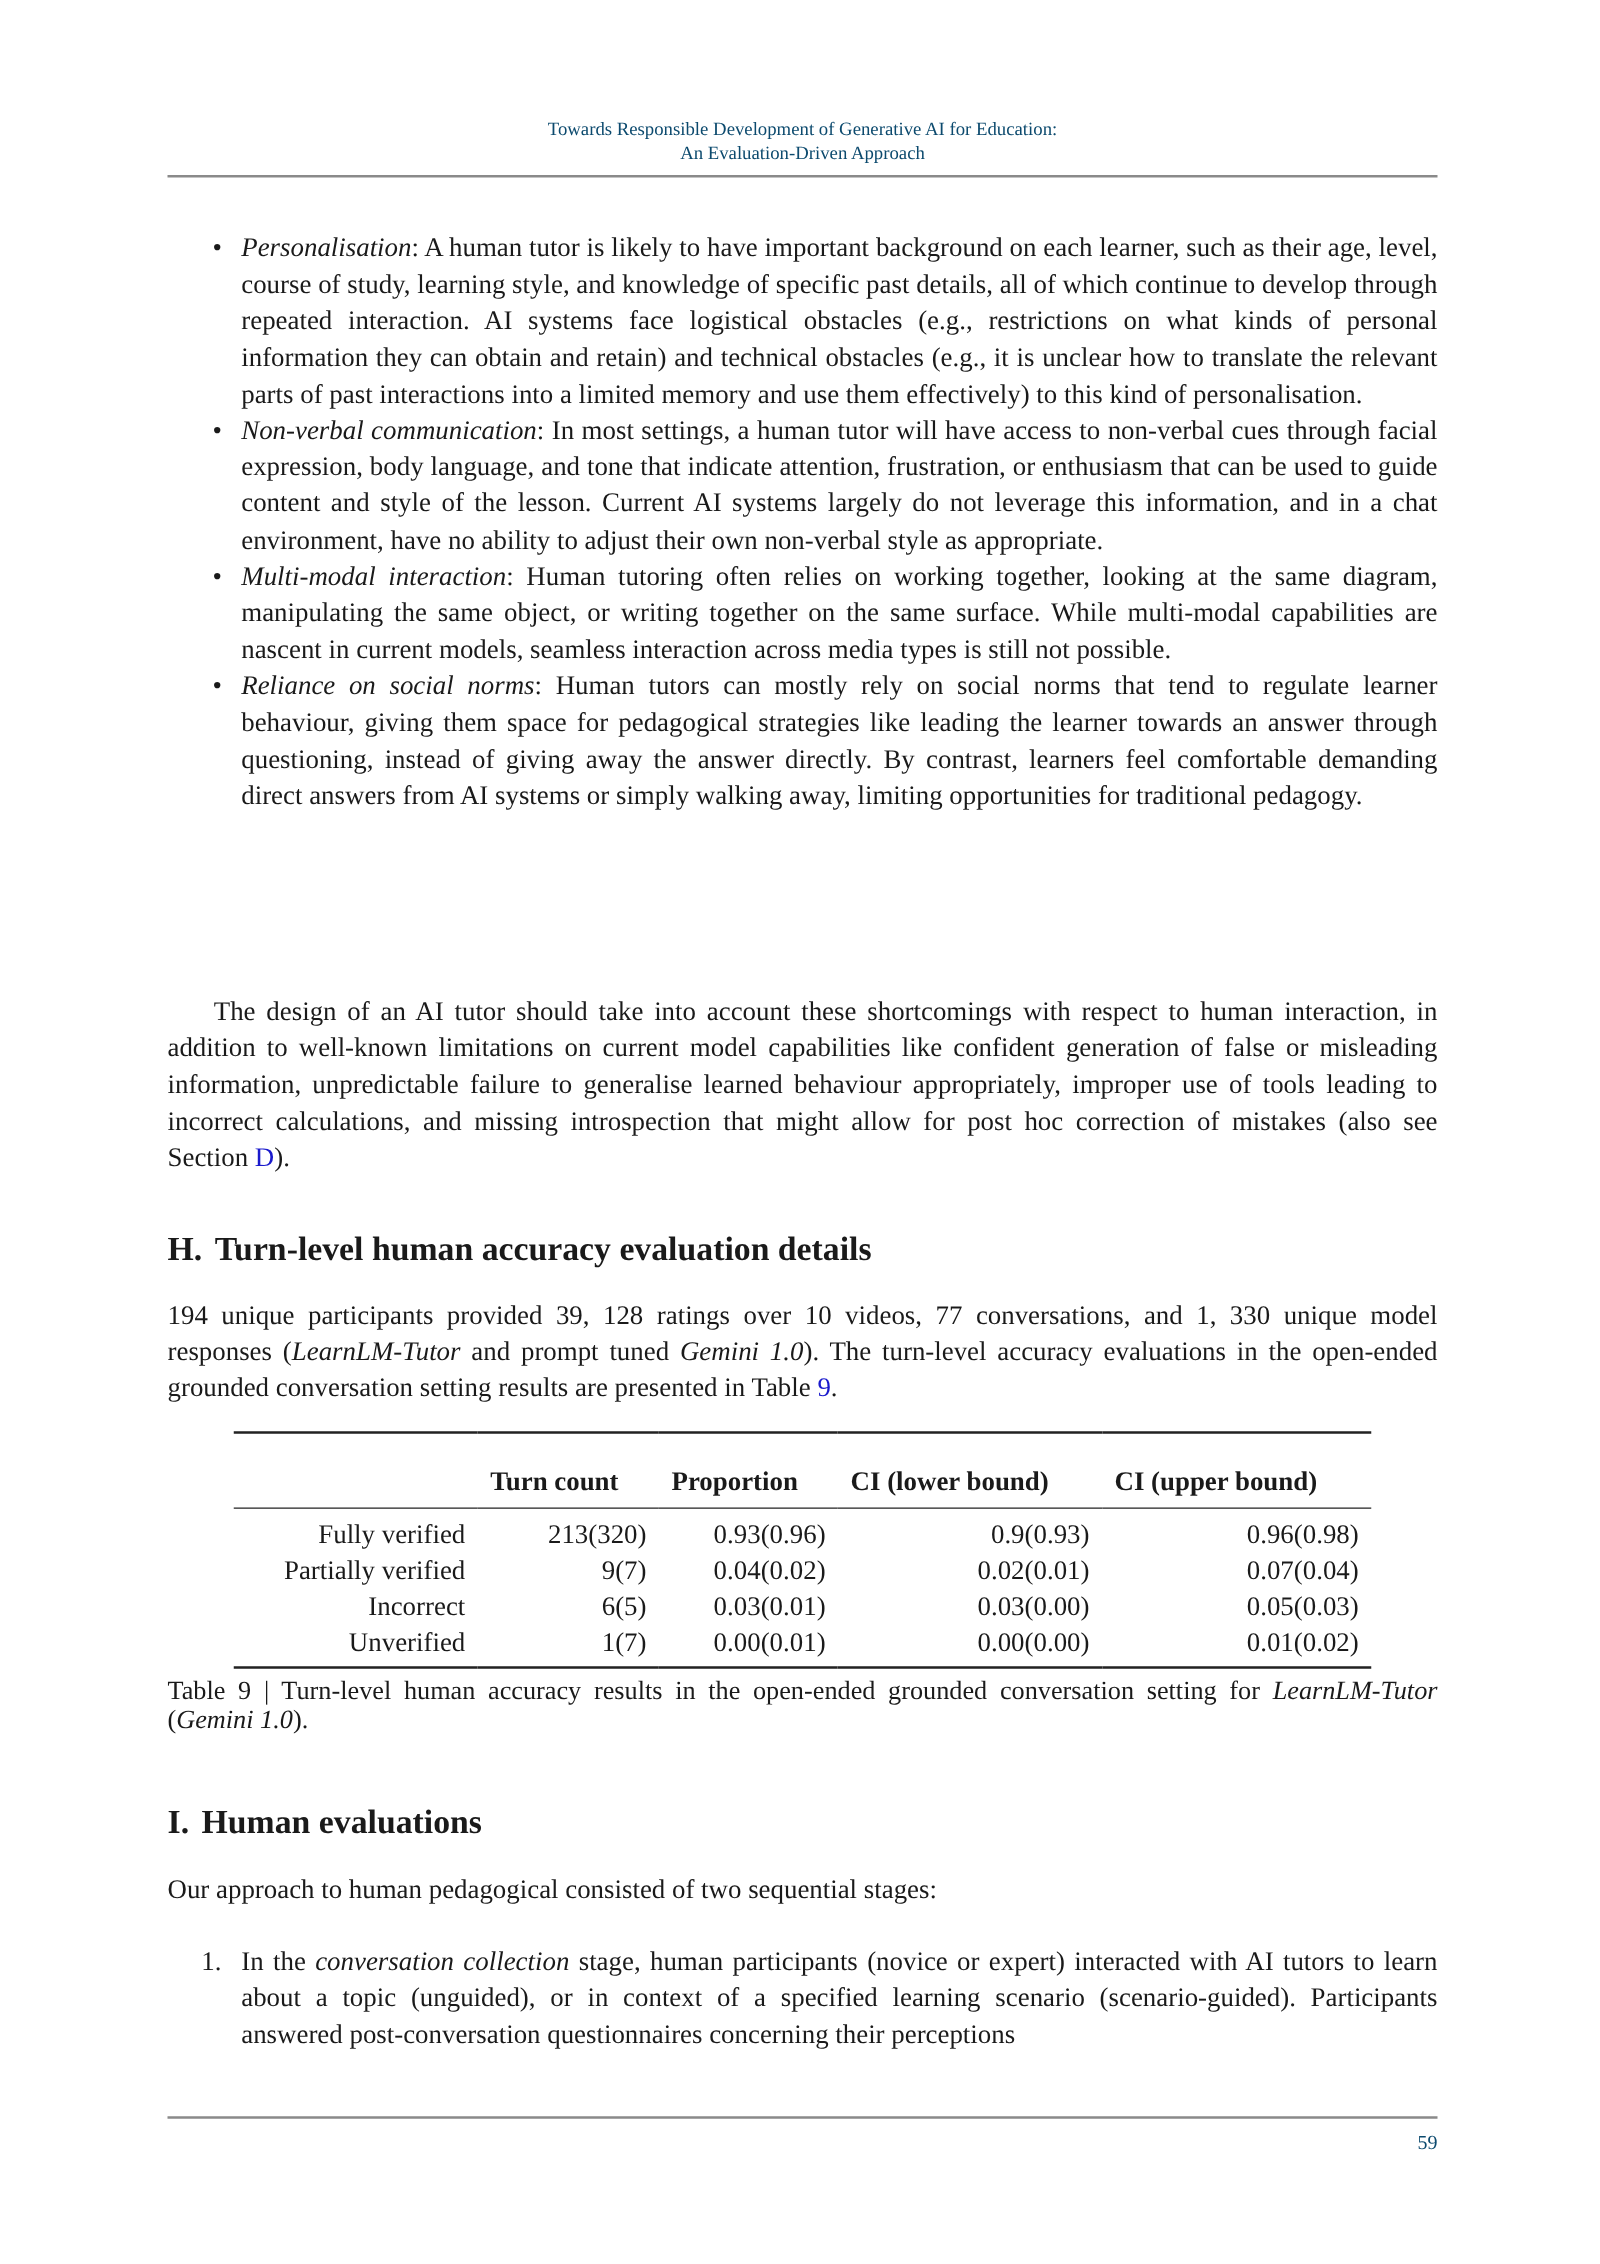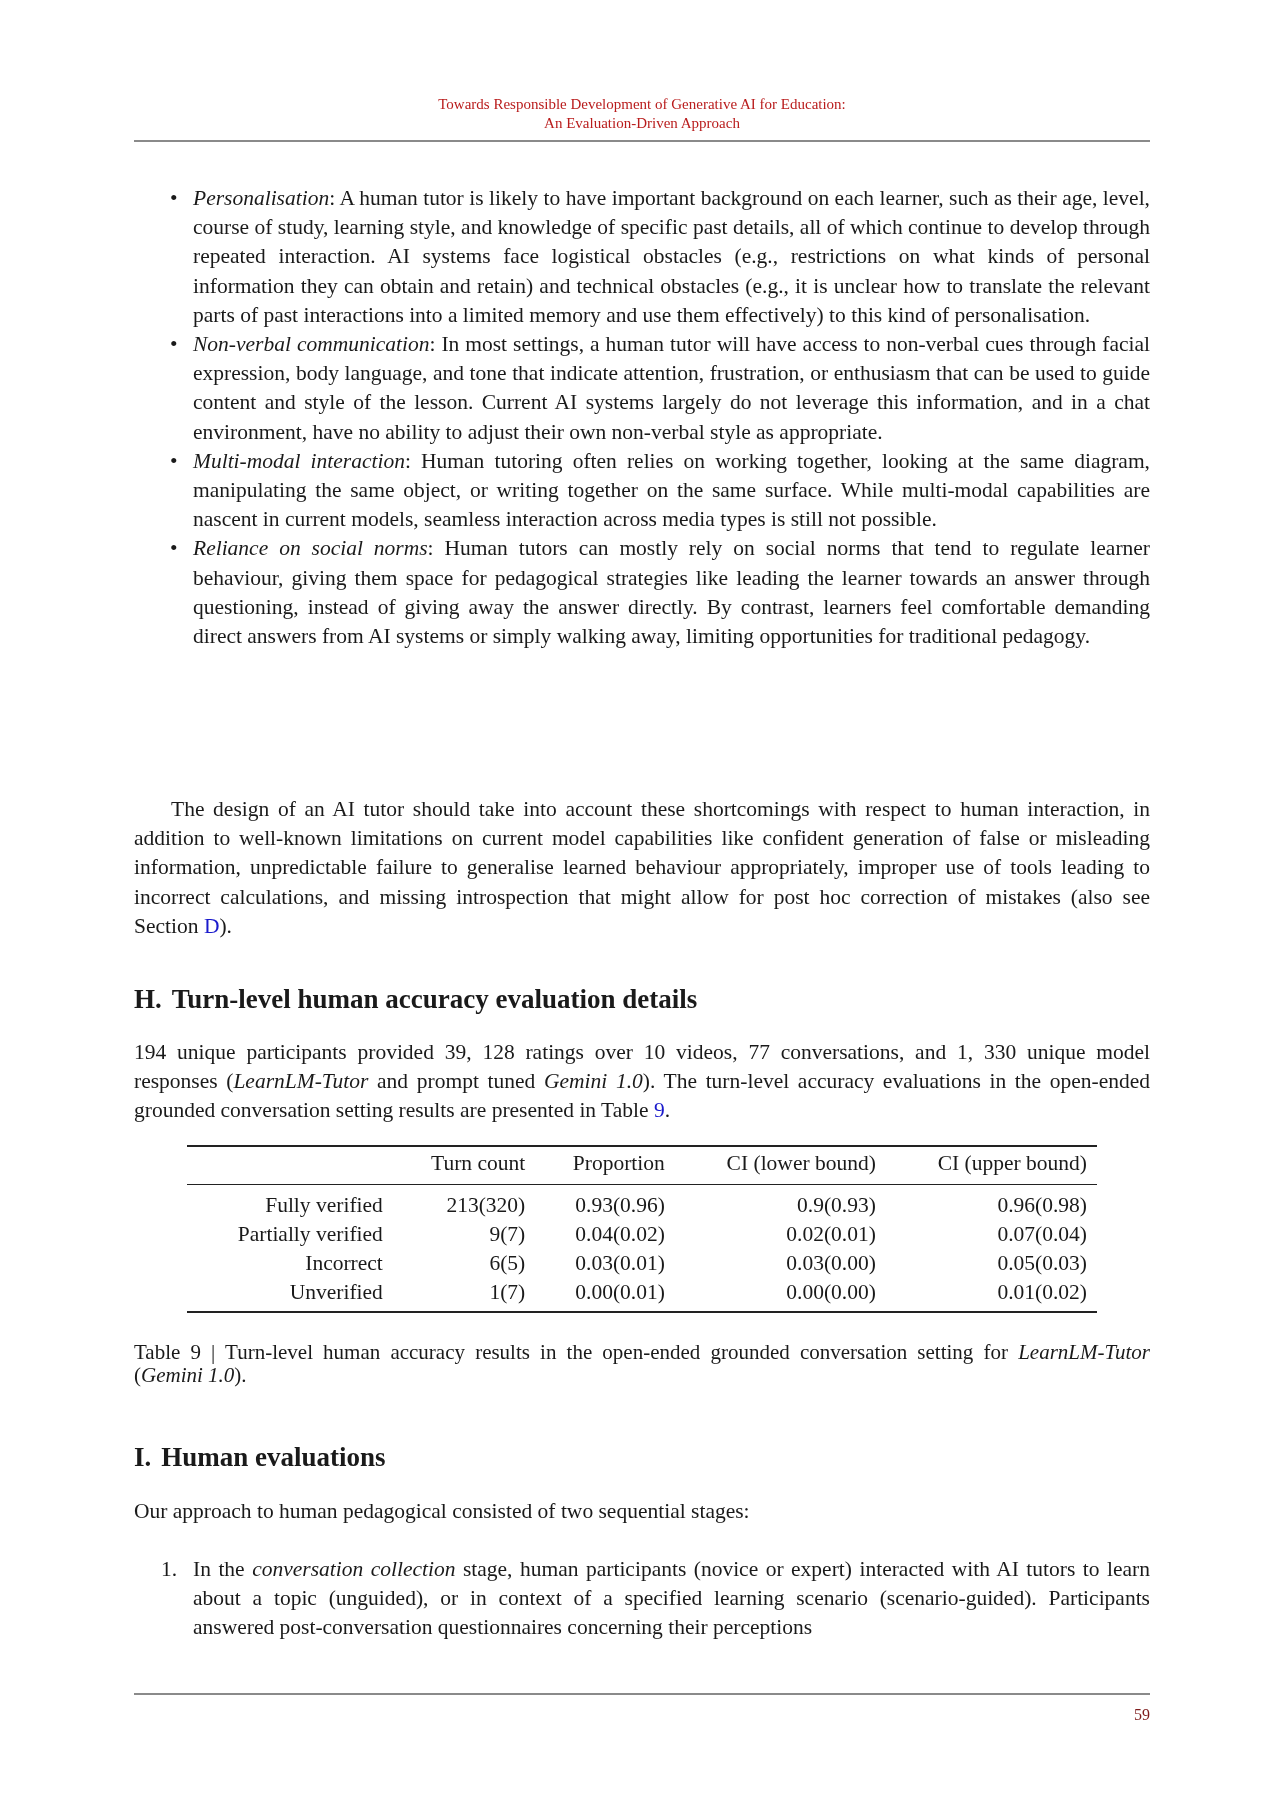--- a/index.html
+++ b/index.html
@@ -22,21 +22,21 @@
       top: 0;
     }
     .running-header {
       position: absolute;
       top: 95px;
       left: 0;
       width: 1016px;
       text-align: center;
       font-size: 15px;
       line-height: 19px;
-      color: #b91c1c;
+      color: #0c4a6e;
     }
     .header-rule {
       position: absolute;
       top: 140px;
       left: 0;
       width: 1016px;
       height: 2px;
       background: #8a8a8a;
     }
     .body-text {
@@ -110,23 +110,23 @@
       border-top: 2px solid #222;
       border-bottom: 1.5px solid #222;
     }
     table.results tbody tr:last-child td {
       padding-bottom: 4px;
     }
     table.results tbody {
       border-bottom: 2px solid #222;
     }
     table.results th {
-      font-weight: normal;
-      padding: 2px 10px 6px 10px;
-      text-align: right;
+      font-weight: bold;
+      padding: 24px 10px 6px 10px;
+      text-align: left;
       white-space: nowrap;
     }
     table.results td {
       padding: 0 10px;
       text-align: right;
       white-space: nowrap;
     }
     table.results tbody tr:first-child td {
       padding-top: 6px;
     }
@@ -175,21 +175,21 @@
       left: 0;
       width: 1016px;
       height: 2px;
       background: #8a8a8a;
     }
     .page-number {
       position: absolute;
       top: 1706px;
       right: 0;
       font-size: 16px;
-      color: #7f1d1d;
+      color: #0c4a6e;
     }
     em { font-style: italic; }
   </style>
 </head>
 <body>
 
 <div class="page">
 
   <div class="running-header">
     <div>Towards Responsible Development of Generative AI for Education:</div>

